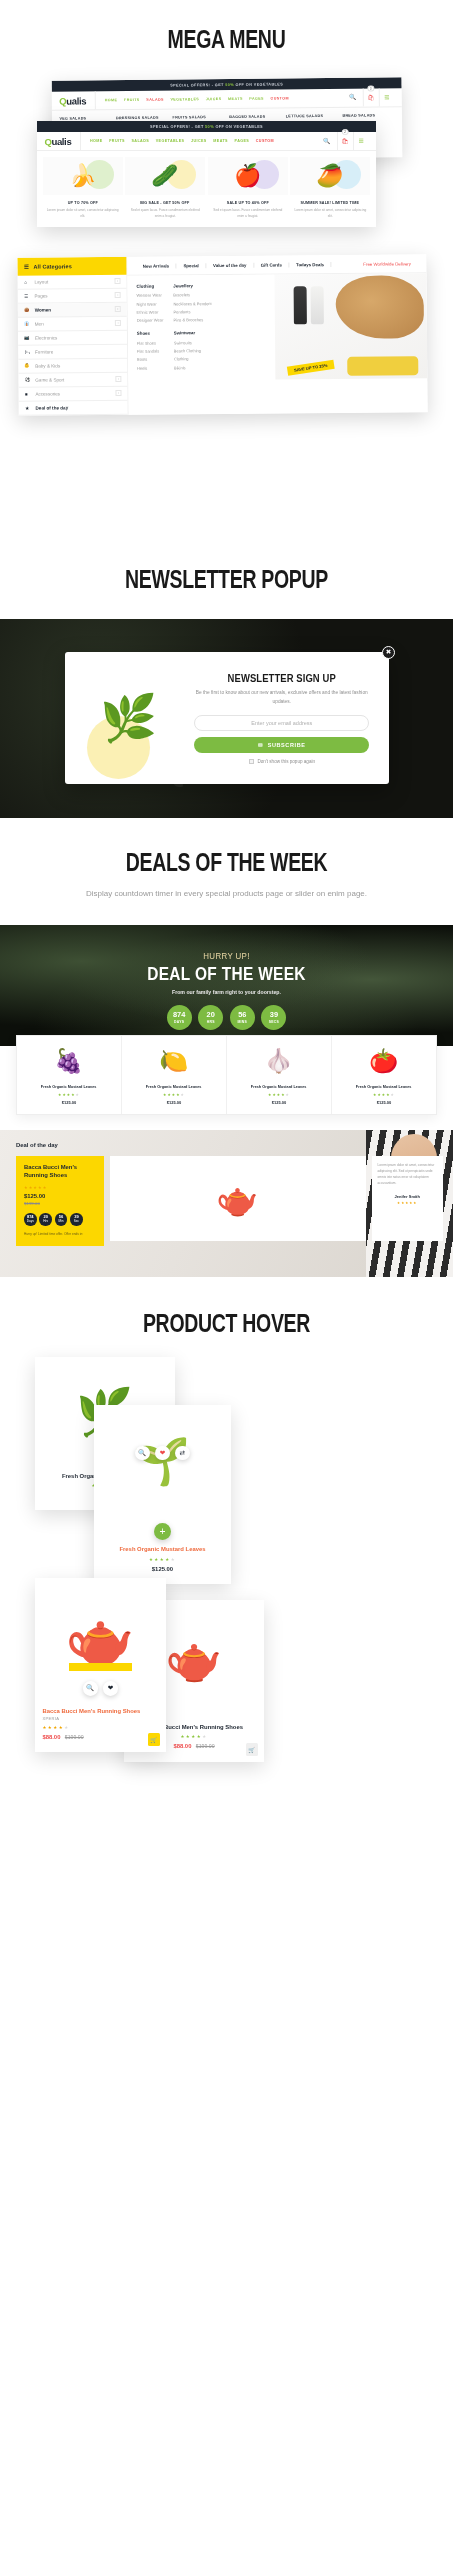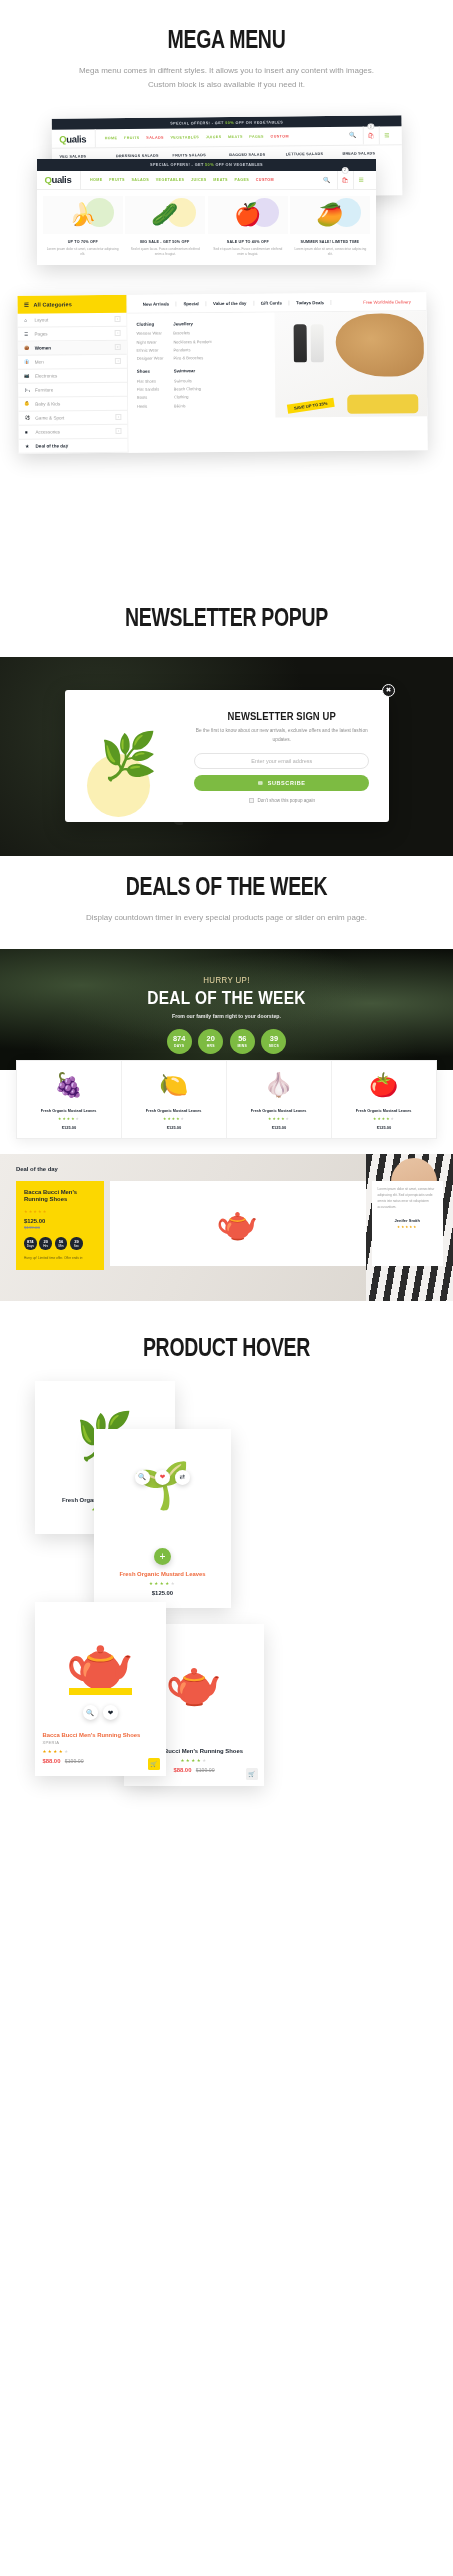--- a/index.html
+++ b/index.html
@@ -276,21 +276,20 @@
     background: #fcd700; display: flex; align-items: center; justify-content: center; font-size: 5.9px;
   }
   .ph-cartbtn.grey { background: #efefef; }
   .yellowbar { height: 7.4px; background: #fcd700; }
 </style>
 </head>
 <body>
 
 <div class="section-head" style="padding-top:25px">
   <div class="section-title">MEGA MENU</div>
-  <div class="section-sub">Mega menu comes in diffrent styles. It allows you to insert any content with images. Custom block is also available if you need it.</div>
 </div>
 
 <div class="mega-wrap">
 
   <div class="mm-card" style="left:52px; top:0; width:350px; transform:rotate(-0.6deg);">
     <div class="mm-topbar">
       <span>SPECIAL OFFERS! - GET </span><span class="hl">50%</span><span> OFF ON VEGETABLES</span>
     </div>
     <div class="mm-nav">
       <div class="mm-logo">
@@ -574,21 +573,21 @@
         <span>SUBSCRIBE</span>
       </div>
       <div class="nl-chk">
         <span class="box"></span>
         <span>Don't show this popup again</span>
       </div>
     </div>
   </div>
 </div>
 
-<div class="section-head" style="padding-top:16px">
+<div class="section-head" style="padding-top:30px">
   <div class="section-title">DEALS OF THE WEEK</div>
   <div class="section-sub">Display countdown timer in every special products page or slider on enim page.</div>
 </div>
 
 <div style="margin-top:23.6px">
   <div class="deal-hero">
     <div class="deal-hero-bg"></div>
     <div class="deal-hero-inner">
       <div class="hurry">HURRY UP!</div>
       <div class="deal-big">DEAL OF THE WEEK</div>

